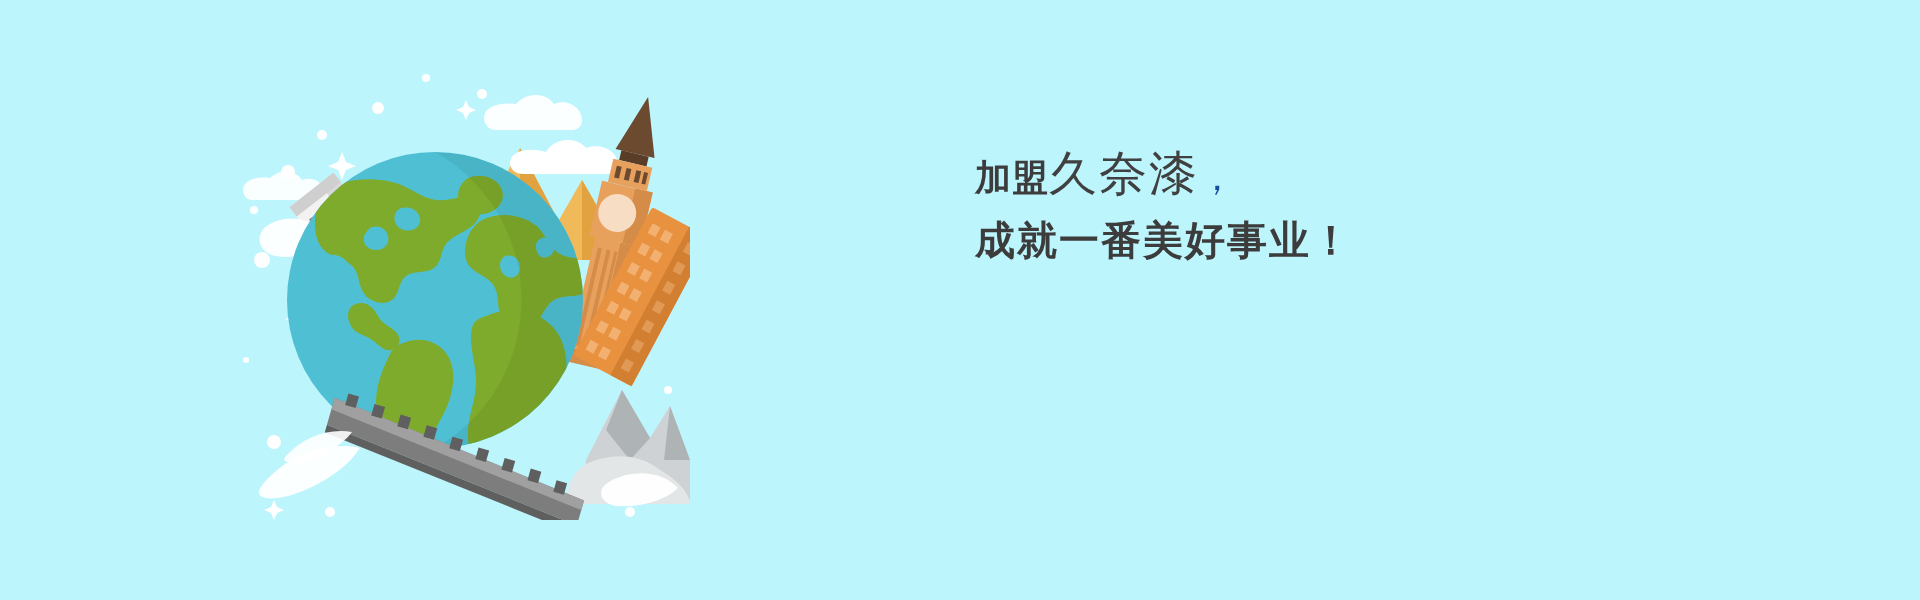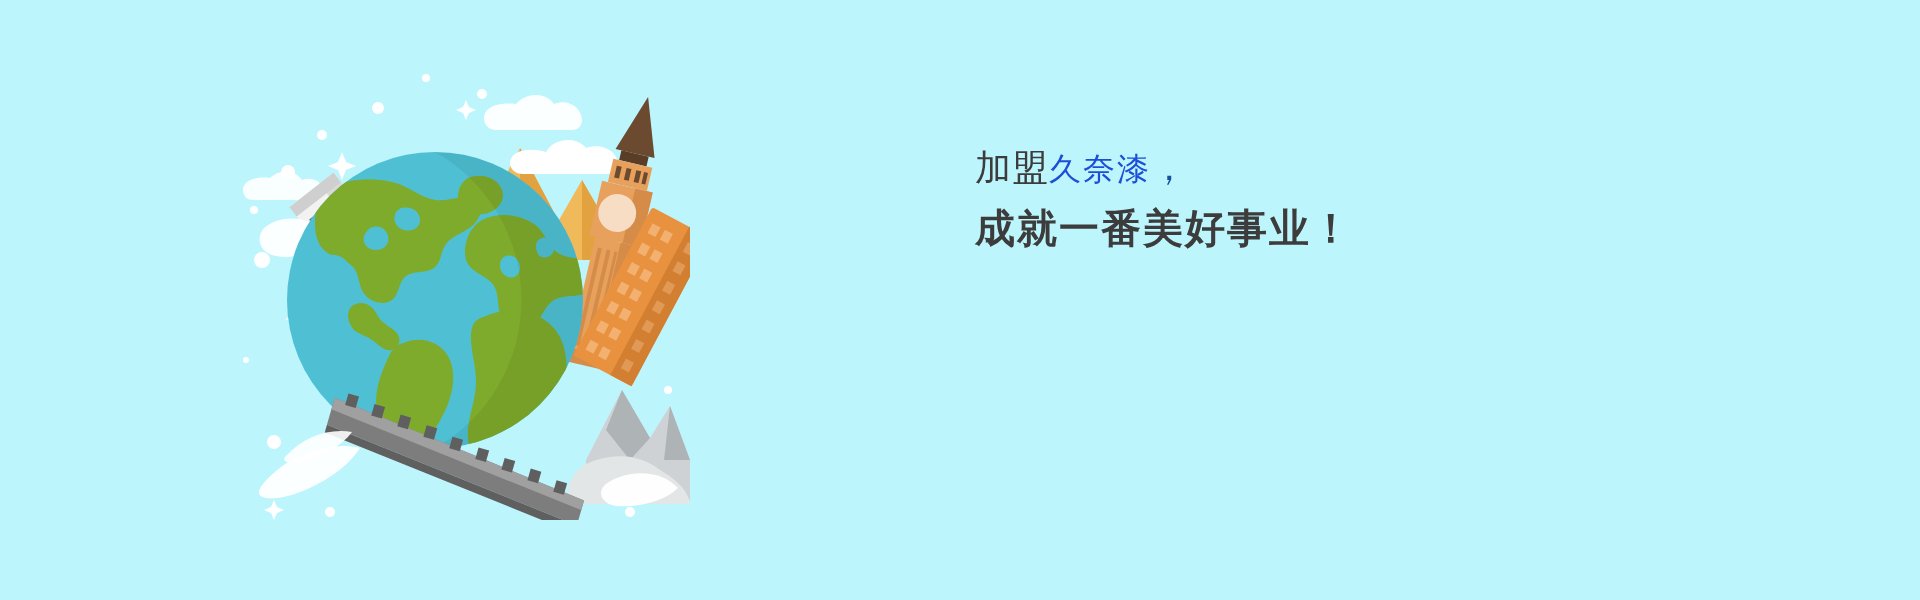--- a/index.html
+++ b/index.html
@@ -47,24 +47,25 @@
     line-height: 1.0;
   }
   #headline-line-1 {
     margin-bottom: 22px;
   }
   .txt-lead {
     font-size: 36px;
     color: #3c3c3c;
     letter-spacing: 1px;
     vertical-align: baseline;
+    font-weight: bold;
   }
   .txt-brand {
-    font-size: 32px;
-    color: #1d4ed8;
+    font-size: 48px;
+    color: #404040;
     letter-spacing: 2px;
     vertical-align: baseline;
   }
   .txt-comma {
     font-size: 36px;
     color: #15519c;
     vertical-align: baseline;
   }
   .txt-sub {
     font-size: 40px;

